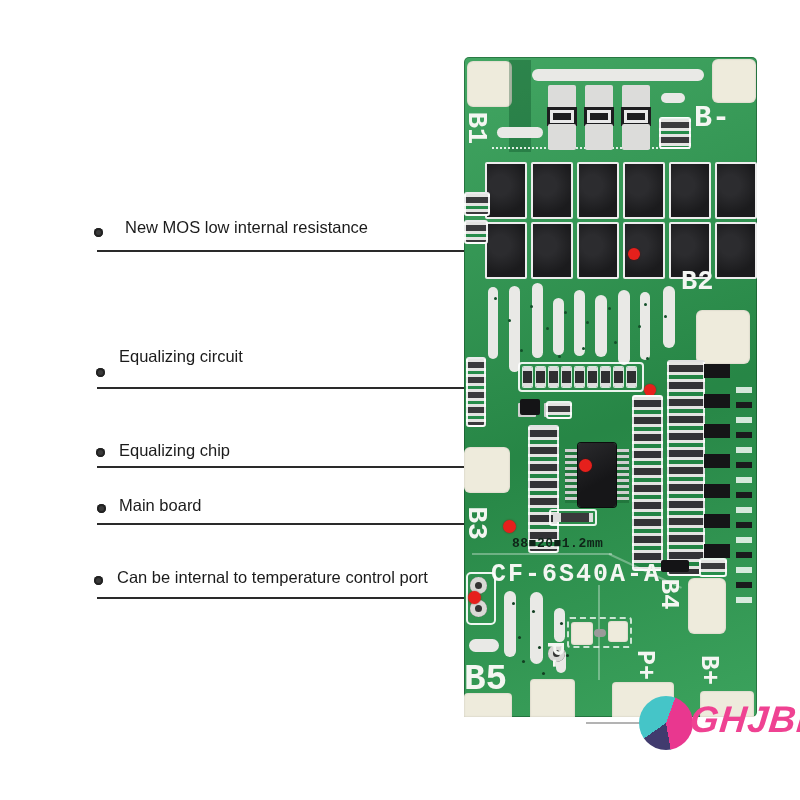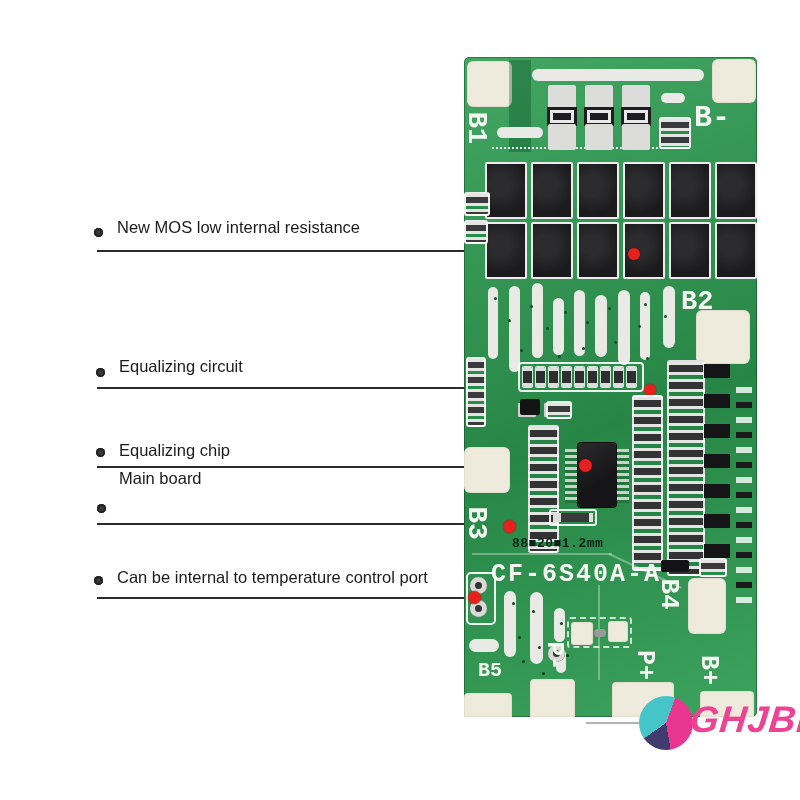--- a/index.html
+++ b/index.html
@@ -37,36 +37,36 @@
   #wm-text{position:absolute;left:690px;top:699px;font-size:37px;font-weight:bold;font-style:italic;
            letter-spacing:1px;color:#ef4292;transform:skewX(-6deg);font-family:"Liberation Sans",sans-serif;}
 </style>
 </head>
 <body>
 
 <div id="canvas">
 
   <div>
     <span class="ann-bullet" style="left:94px;top:228px"></span>
-    <span class="ann-label" style="left:117px;top:218px">New MOS low internal resistance</span>
+    <span class="ann-label" style="left:125px;top:218px">New MOS low internal resistance</span>
     <div class="ann-line" style="left:97px;top:250px;width:389px"></div>
   </div>
   <div>
     <span class="ann-bullet" style="left:96px;top:368px"></span>
-    <span class="ann-label" style="left:119px;top:357px">Equalizing circuit</span>
+    <span class="ann-label" style="left:119px;top:347px">Equalizing circuit</span>
     <div class="ann-line" style="left:97px;top:387px;width:420px"></div>
   </div>
   <div>
     <span class="ann-bullet" style="left:96px;top:448px"></span>
     <span class="ann-label" style="left:119px;top:441px">Equalizing chip</span>
     <div class="ann-line" style="left:97px;top:466px;width:432px"></div>
   </div>
   <div>
     <span class="ann-bullet" style="left:97px;top:504px"></span>
-    <span class="ann-label" style="left:119px;top:469px">Main board</span>
+    <span class="ann-label" style="left:119px;top:496px">Main board</span>
     <div class="ann-line" style="left:97px;top:523px;width:403px"></div>
   </div>
   <div>
     <span class="ann-bullet" style="left:94px;top:576px"></span>
     <span class="ann-label" style="left:117px;top:568px">Can be internal to temperature control port</span>
     <div class="ann-line" style="left:97px;top:597px;width:376px"></div>
   </div>
 
   <div id="board">
 
@@ -117,21 +117,21 @@
     <div class="pill" style="left:45px;top:229px;width:11px;height:86px"></div>
     <div class="pill" style="left:68px;top:226px;width:11px;height:75px"></div>
     <div class="pill" style="left:89px;top:241px;width:11px;height:57px"></div>
     <div class="pill" style="left:110px;top:233px;width:11px;height:66px"></div>
     <div class="pill" style="left:131px;top:238px;width:12px;height:62px"></div>
     <div class="pill" style="left:154px;top:233px;width:12px;height:75px"></div>
     <div class="pill" style="left:176px;top:235px;width:10px;height:68px"></div>
     <div class="pill" style="left:199px;top:229px;width:12px;height:62px"></div>
     <div style="left:30px;top:240px;width:3px;height:3px;border-radius:50%;background:#14502a;
          box-shadow:14px 22px #14502a,36px 8px #14502a,26px 52px #14502a,52px 30px #14502a,70px 14px #14502a,64px 58px #14502a,92px 24px #14502a,88px 50px #14502a,114px 10px #14502a,120px 44px #14502a,144px 28px #14502a,152px 60px #14502a,170px 18px #14502a,150px 6px #14502a"></div>
-    <div class="silk" style="left:217px;top:230px;font-size:27px">B2</div>
+    <div class="silk" style="left:217px;top:210px;font-size:27px">B2</div>
     <div class="pad" style="left:232px;top:253px;width:54px;height:54px"></div>
 
     <div style="left:54px;top:305px;width:126px;height:30px;border:2px solid rgba(255,255,255,.9);border-radius:4px;display:flex;gap:4px;align-items:center;padding-left:3px;box-sizing:border-box">
       <div class="er"></div>
         <div class="er"></div>
         <div class="er"></div>
         <div class="er"></div>
         <div class="er"></div>
         <div class="er"></div>
         <div class="er"></div>
@@ -184,21 +184,21 @@
     <div class="pad" style="left:144px;top:564px;width:20px;height:21px;border-radius:3px"></div>
     <div style="left:130px;top:572px;width:12px;height:8px;background:#9a9a9a;border-radius:4px"></div>
     <div style="left:197px;top:503px;width:28px;height:12px;background:#141416;border-radius:2px"></div>
     <div class="rcol" style="left:235px;top:501px;width:24px;height:15px"></div>
 
     <div class="silk vtext" style="left:183px;top:523px;width:46px;height:28px;font-size:26px">B4</div>
     <div class="pad" style="left:224px;top:521px;width:38px;height:56px"></div>
     <div class="silk vtext" style="left:72px;top:587px;width:40px;height:24px;font-size:24px">P-</div>
     <div class="silk vtext" style="left:160px;top:595px;width:44px;height:26px;font-size:25px">P+</div>
     <div class="silk vtext" style="left:224px;top:600px;width:44px;height:26px;font-size:25px">B+</div>
-    <div class="silk" style="left:14px;top:602px;font-size:20px">B5</div>
+    <div class="silk" style="left:0;top:602px;font-size:36px">B5</div>
 
     <div class="pad" style="left:0px;top:636px;width:48px;height:24px;border-radius:4px 4px 0 0"></div>
     <div class="pad" style="left:66px;top:622px;width:45px;height:38px;border-radius:4px 4px 0 0"></div>
     <div class="pad" style="left:148px;top:625px;width:62px;height:35px;border-radius:4px 4px 0 0"></div>
     <div class="pad" style="left:236px;top:634px;width:54px;height:26px;border-radius:4px 4px 0 0"></div>
   </div>
 
   <div id="wm-line"></div>
   <div id="wm-circle"></div>
   <div id="wm-text">GHJBF</div>

